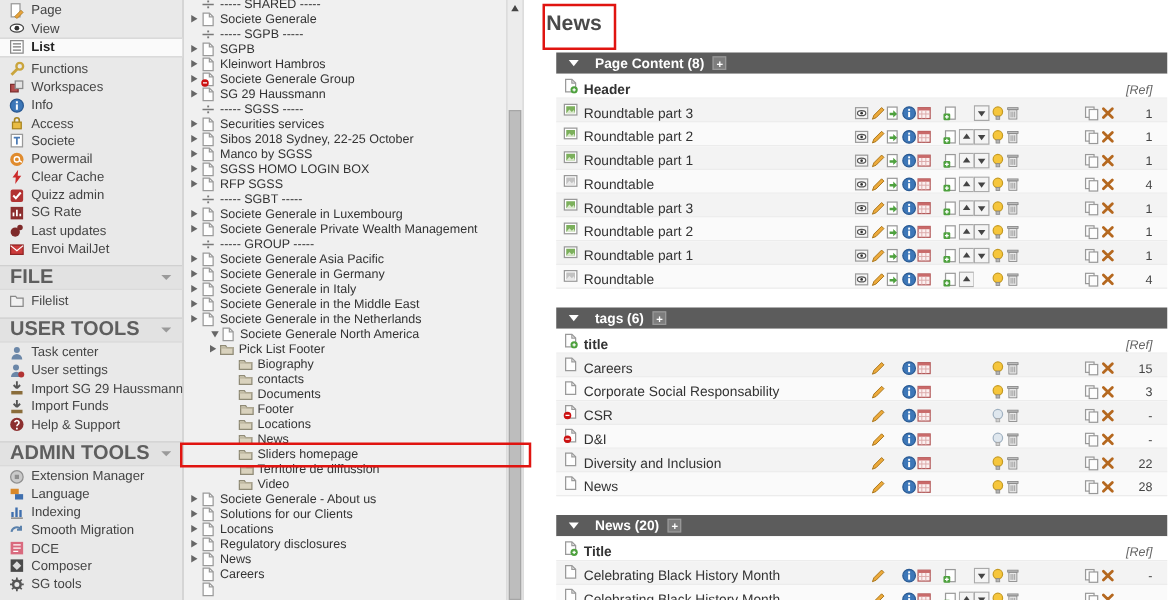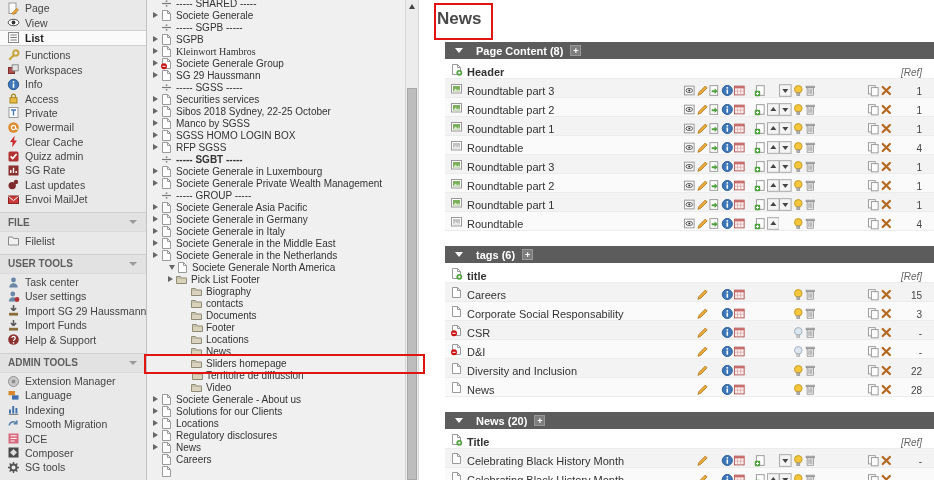--- a/index.html
+++ b/index.html
@@ -8,21 +8,21 @@
 
   
   #sidebar{position:absolute;left:0;top:0;width:146px;height:480px;background:#e9e9e9;
            border-right:1px solid #c2c2c2;overflow:hidden;font-size:10.5px;color:#444;}
   .sb-group{padding:1px 0;}
   .sb-item{display:flex;align-items:center;height:14.4px;padding-left:7px;gap:5px;
            white-space:nowrap;cursor:pointer;}
   .sb-item.active{background:#fafafa;font-weight:bold;color:#222;
                   border-top:1px solid #cfcfcf;border-bottom:1px solid #cfcfcf;}
   .sb-header{display:flex;align-items:center;justify-content:space-between;height:18px;
-             margin-top:5px;padding:0 9px 0 8px;font-size:10px;font-weight:bold;color:#5e5e5e;
+             margin-top:5px;padding:0 9px 0 8px;font-size:16px;font-weight:bold;color:#5e5e5e;
              background:#e2e2e2;border-top:1px solid #d0d0d0;border-bottom:1px solid #dadada;}
   .sb-header .carr{width:0;height:0;border-left:4px solid transparent;border-right:4px solid transparent;
                    border-top:4px solid #9a9a9a;}
   .micon{width:13px;height:13px;flex:0 0 13px;display:inline-block;}
   .micon svg{display:block;}
 
   
   #tree-panel{position:absolute;left:147px;top:0;width:258px;height:480px;background:#f0f0f0;
               overflow:hidden;font-size:10px;color:#333;}
   #tree-inner{margin-top:-3px;}
@@ -147,21 +147,21 @@
         </span>
         <span>Access</span>
       </div>
       <div class="sb-item">
         <span class="micon ">
           <svg width="13" height="13" viewBox="0 0 13 13">
             <rect x="2" y="1.5" width="9" height="10" fill="#fff" stroke="#999"></rect>
             <path d="M4 4 h5 M6.5 4 v5.5" stroke="#4a7ab5" stroke-width="1.4"></path>
           </svg>
         </span>
-        <span>Private</span>
+        <span>Societe</span>
       </div>
       <div class="sb-item">
         <span class="micon ">
           <svg width="13" height="13" viewBox="0 0 13 13">
             <circle cx="6.5" cy="6.5" r="5.3" fill="#e08b2d"></circle>
             <circle cx="6.5" cy="6.5" r="2.1" fill="none" stroke="#fff" stroke-width="1.1"></circle>
             <path d="M8.6 6.5 a2.1 2.1 0 0 0 2.1 2.1" stroke="#fff" stroke-width="1.1" fill="none"></path>
           </svg>
         </span>
         <span>Powermail</span>
@@ -382,21 +382,21 @@
       <div class="tree-row" style="padding-left: 4px;">
         <span class="exp">
           <span class="exp-r"></span>
         </span>
         <span class="ticon "><svg width="13" height="13" viewBox="0 0 13 13">
             <path d="M2.5 1.5 h5 l3 3 v7 h-8 z" fill="#fefefe" stroke="#9a9a9a"></path>
             <path d="M7.5 1.5 v3 h3" fill="none" stroke="#9a9a9a"></path>
           </svg></span>
         <span class="tlbl">SGPB</span>
       </div>
-      <div class="tree-row" style="padding-left: 4px; font-family: Liberation Serif, serif;">
+      <div class="tree-row" style="padding-left: 4px;">
         <span class="exp">
           <span class="exp-r"></span>
         </span>
         <span class="ticon "><svg width="13" height="13" viewBox="0 0 13 13">
             <path d="M2.5 1.5 h5 l3 3 v7 h-8 z" fill="#fefefe" stroke="#9a9a9a"></path>
             <path d="M7.5 1.5 v3 h3" fill="none" stroke="#9a9a9a"></path>
           </svg></span>
         <span class="tlbl">Kleinwort Hambros</span>
       </div>
       <div class="tree-row" style="padding-left: 4px;">
@@ -473,21 +473,21 @@
       <div class="tree-row" style="padding-left: 4px;">
         <span class="exp">
           <span class="exp-r"></span>
         </span>
         <span class="ticon "><svg width="13" height="13" viewBox="0 0 13 13">
             <path d="M2.5 1.5 h5 l3 3 v7 h-8 z" fill="#fefefe" stroke="#9a9a9a"></path>
             <path d="M7.5 1.5 v3 h3" fill="none" stroke="#9a9a9a"></path>
           </svg></span>
         <span class="tlbl">RFP SGSS</span>
       </div>
-      <div class="tree-row" style="padding-left: 4px; font-weight: bold;">
+      <div class="tree-row" style="padding-left: 4px;">
         <span class="exp"></span>
         <span class="ticon "><svg width="13" height="13" viewBox="0 0 13 13">
             <path d="M2 6.5 h9" stroke="#777" stroke-width="1.2"></path>
             <rect x="5.8" y="3.4" width="1.5" height="1.5" fill="#777"></rect>
             <rect x="5.8" y="8.1" width="1.5" height="1.5" fill="#777"></rect>
           </svg></span>
         <span class="tlbl">----- SGBT -----</span>
       </div>
       <div class="tree-row" style="padding-left: 4px;">
         <span class="exp">

